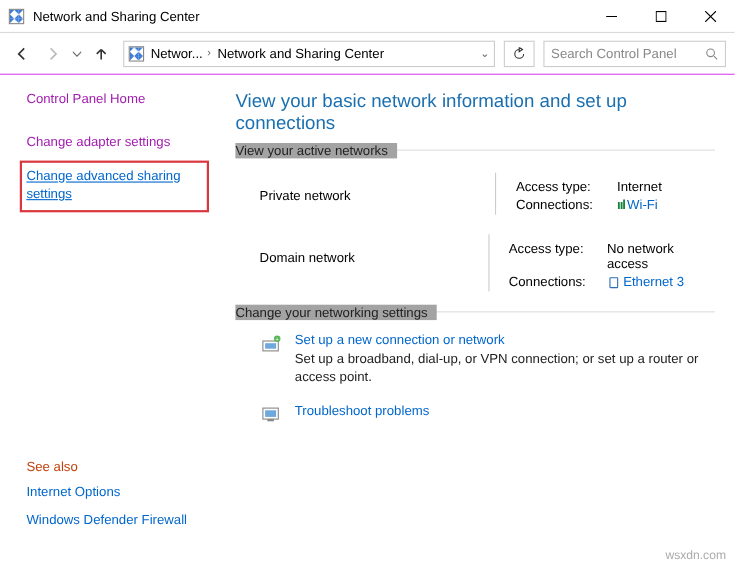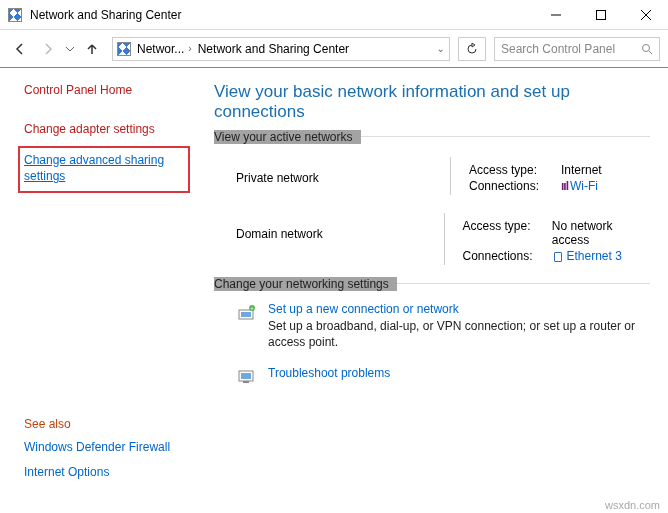--- a/index.html
+++ b/index.html
@@ -16,39 +16,39 @@
   .addressbar { flex:1; display:flex; align-items:center; height:24px; border:1px solid #ccc; margin: 0 4px; padding:0 4px; gap:6px; min-width: 0; }
   .addressbar .crumb { display:flex; align-items:center; gap:4px; }
   .crumb .arrow { font-size:10px; color:#666; }
   .addr-drop { margin-left:auto; font-size:10px; color:#666; }
   .refresh { width:28px; height:24px; border:1px solid #ccc; display:flex; align-items:center; justify-content:center; }
   .searchbox { width:166px; height:24px; border:1px solid #ccc; display:flex; align-items:center; padding:0 6px; color:#888; margin-left:4px; }
   .searchbox span { flex:1; }
   .body { display:flex; height: calc(513px - 30px - 38px - 18px); }
   .sidebar { width: 196px; padding: 14px 2px 14px 24px; display:flex; flex-direction:column; gap:8px; }
   .sidebar a { color:#0066cc; text-decoration:none; font-size:12px; display:inline-block; line-height:1.4; }
-  .sidebar .plain { color:#b91c1c; }
+  .sidebar .plain { color:#a21caf; }
   .highlight-box { border: 2px solid #d9363e; padding:4px 6px 6px 4px; margin-left:-6px; margin-right:4px; }
   .highlight-box a { text-decoration: underline; color:#0066cc; }
   .see-also-block { margin-top:auto; }
   .see-also-block .hdr { color:#c2410c; margin-bottom:8px; }
   .see-also-block a { display:block; margin-top:8px; }
   .main { flex:1; padding: 14px 18px; }
   .page-title { color:#1a6fb0; font-size:17px; font-weight:400; margin-bottom:14px; }
   .groupbox { border:1px solid #ddd; border-left:none; border-right:none; border-bottom:none; padding:0; margin-top:6px; position:relative; }
   .group-legend { position:relative; top:-0.6em; background:#a3a3a3; padding-right:8px; color:#222; font-size:12px; }
   .networks { margin-bottom: 6px; }
   .network-row { display:flex; padding: 6px 0 12px 22px; }
   .net-name { width: 214px; padding-top:14px; font-size:12px; }
   .net-divider { width:1px; background:#ccc; margin-right:18px; align-self:stretch; }
   .net-details { font-size:12px; padding-top:4px; }
   .net-details .line { display:flex; gap:6px; margin:2px 0; }
   .net-details .lbl { width:86px; }
   .net-link { color:#0066cc; text-decoration:none; }
-  .wifi-icon { color:#701a75; font-weight:bold; letter-spacing:-1px; margin-right:2px; }
+  .wifi-icon { color:#15803d; font-weight:bold; letter-spacing:-1px; margin-right:2px; }
   .eth-icon { width:8px; height:10px; border:1px solid #2a6db8; display:inline-block; vertical-align:middle; margin-right:4px; border-radius:1px; }
   .settings-row { display:flex; gap:10px; padding:4px 0 4px 22px; margin-bottom:8px; align-items:flex-start; }
   .settings-row .ic { width:22px; height:22px; flex-shrink:0; display:flex; align-items:center; justify-content:center; }
   .settings-row .txt a { color:#0066cc; text-decoration:none; font-size:12px; }
   .settings-row .txt .desc { color:#222; font-size:12px; margin-top:2px; line-height:1.35; }
   .cp-icon { width:14px; height:14px; display:inline-block; background:
     linear-gradient(45deg,#3a7bd5 25%,transparent 25%),
     linear-gradient(-45deg,#3a7bd5 25%,transparent 25%),
     linear-gradient(45deg,transparent 75%,#3a7bd5 75%),
     linear-gradient(-45deg,transparent 75%,#3a7bd5 75%);
@@ -130,22 +130,22 @@
 <div class="body">
   <div class="sidebar">
     <a href="#" class="plain">Control Panel Home</a>
     <div style="height:6px;"></div>
     <a href="#" class="plain">Change adapter settings</a>
     <div class="highlight-box">
       <a href="#">Change advanced sharing settings</a>
     </div>
     <div class="see-also-block">
       <div class="hdr">See also</div>
+      <a href="#">Internet Options</a>
       <a href="#">Windows Defender Firewall</a>
-      <a href="#">Internet Options</a>
     </div>
   </div>
 
   <div class="main">
     <div class="page-title">View your basic network information and set up connections</div>
 
     <div class="groupbox networks">
       <span class="group-legend">View your active networks</span>
 
       <div class="network-row">

